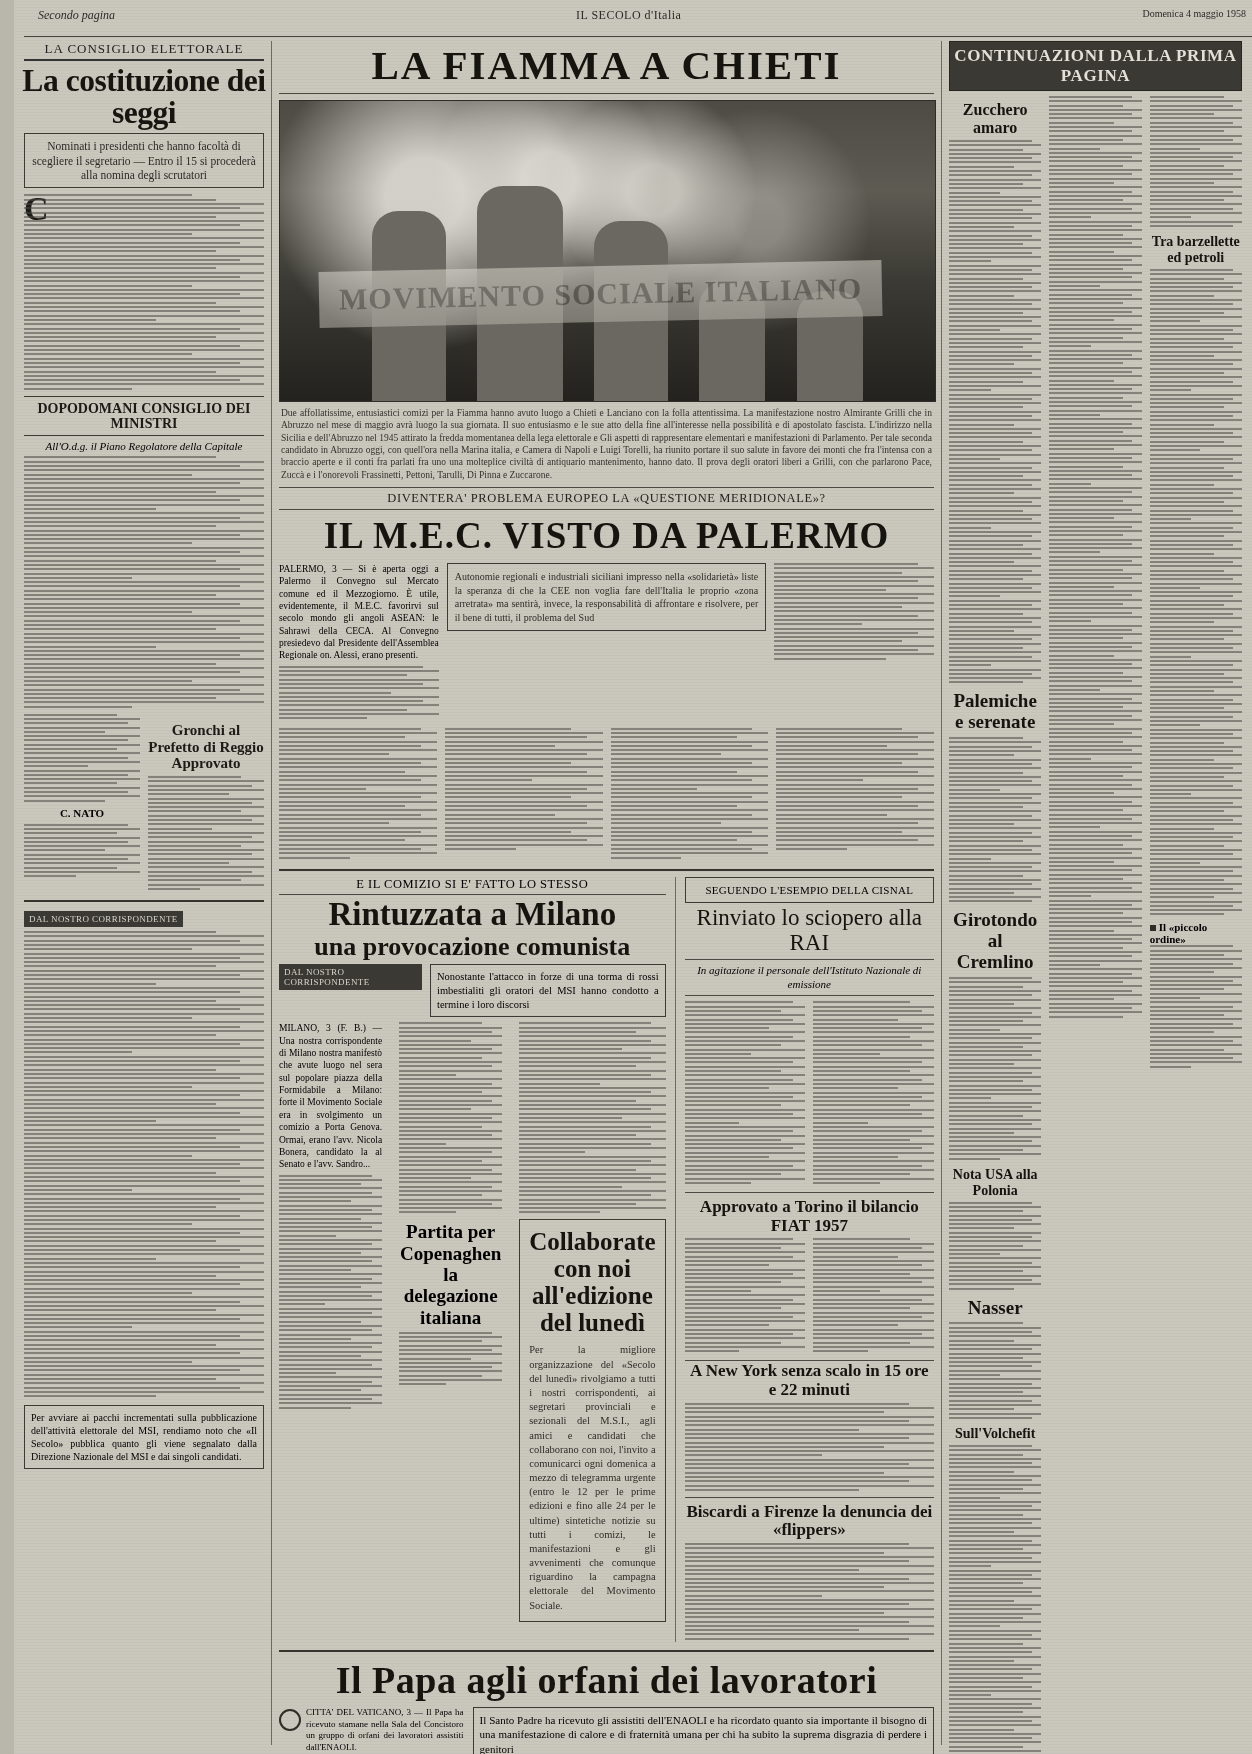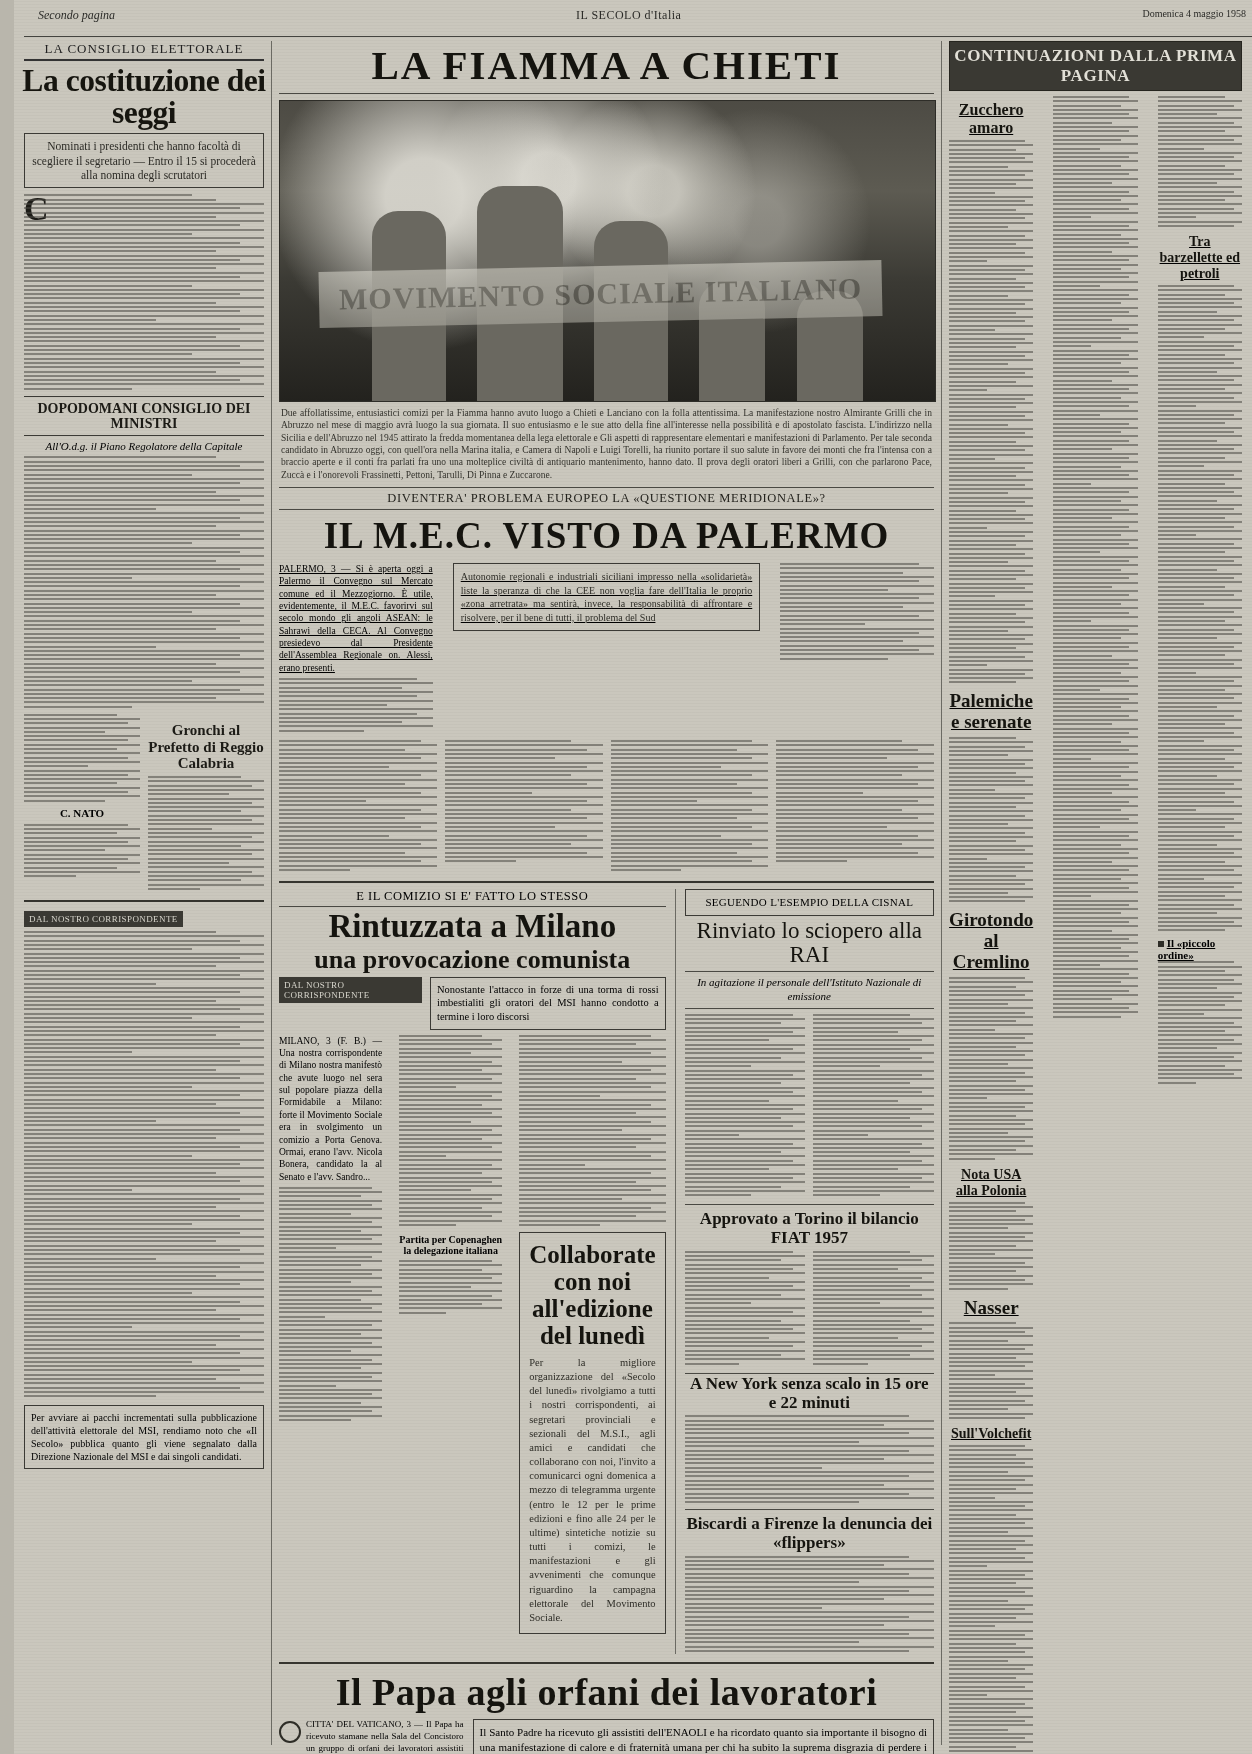--- a/index.html
+++ b/index.html
@@ -132,21 +132,21 @@
     padding:3px 0; margin:2px 0 4px 0;
   }
   .bigtitle2{
     text-align:center; font-size:37px; font-weight:bold; letter-spacing:1px;
     color:#15140f; margin:2px 0 6px 0;
   }
   .boxed-lead{
     border:1px solid #3b3a35; padding:6px 7px; font-size:10px;
     line-height:1.35; text-align:justify; color:#2e2d27;
   }
-  .cols3{display:flex; gap:20px;text-decoration:underline;}
+  .cols3{display:flex; gap:8px;}
   .cols3 > div{flex:1;}
   .cols2{display:flex; gap:8px;}
   .cols2 > div{flex:1;}
   .cols4{display:flex; gap:8px;}
   .cols4 > div{flex:1;}
   .rulebar{border-top:2px solid #35342e; margin:8px 0 6px 0;}
   .head2{
     font-size:33px; font-weight:bold; line-height:1.04; color:#15140f;
     margin:2px 0 2px 0;
   }
@@ -369,21 +369,21 @@
               <i class="w70"></i>
               <i></i>
             <i class="w90"></i>
               <i></i>
               <i class="w80"></i>
               <i></i>
               <i class="w45"></i>
           </div>
         </div>
         <div>
-          <div class="minihead2">Gronchi al Prefetto di Reggio Calabria</div>
+          <div class="minihead2">Gronchi al Prefetto di Reggio Approvato</div>
           <div class="txt">
             <i class="w80"></i>
               <i></i>
               <i class="w90"></i>
               <i></i>
               <i class="w70"></i>
               <i></i>
               <i class="w90"></i>
               <i></i>
             <i class="w80"></i>
@@ -855,21 +855,21 @@
                   <i class="w70"></i>
                   <i></i>
                   <i class="w90"></i>
                   <i></i>
                 <i class="w80"></i>
                   <i></i>
                   <i class="w90"></i>
                   <i></i>
                   <i class="w55"></i>
               </div>
-              <div style="font-weight:bold;font-size:10px;text-align:center;line-height:1.12;margin:8px 0 4px">Partita per Copenaghen la delegazione italiana</div>
+              <div style="font-weight:bold;font-size:19px;text-align:center;line-height:1.12;margin:8px 0 4px">Partita per Copenaghen la delegazione italiana</div>
               <div class="txt">
                 <i class="w90"></i>
                   <i></i>
                   <i class="w80"></i>
                   <i></i>
                   <i class="w90"></i>
                   <i></i>
                   <i class="w70"></i>
                   <i></i>
                 <i class="w90"></i>

